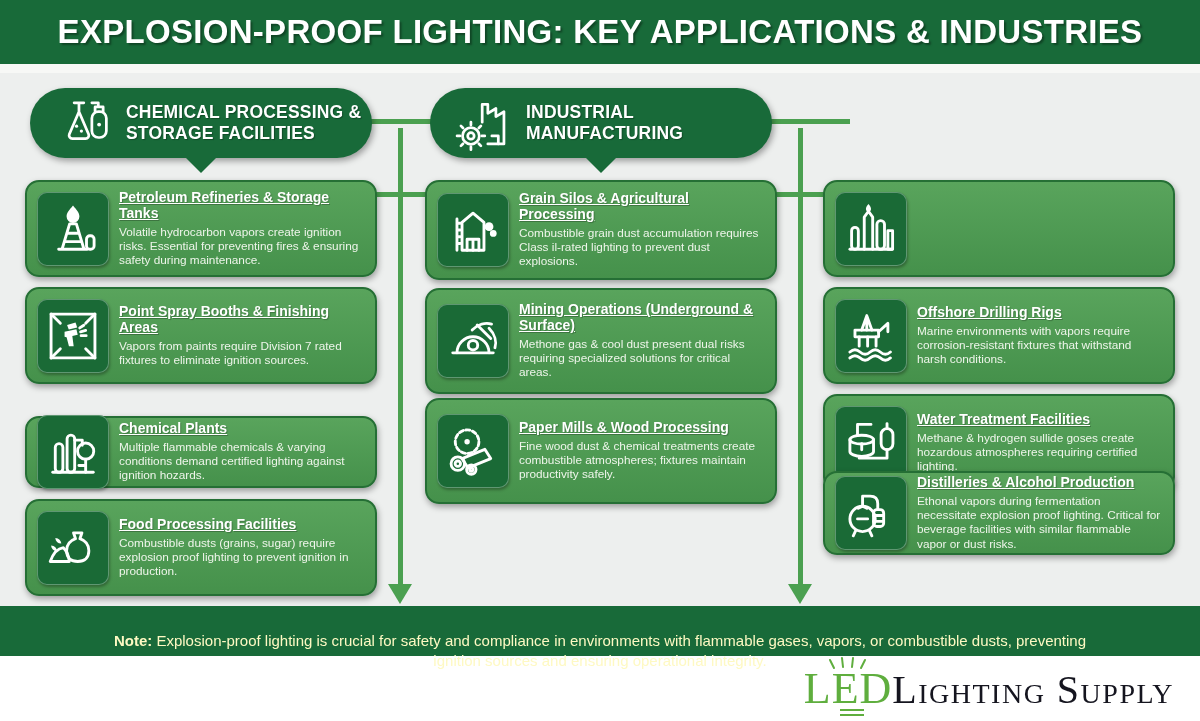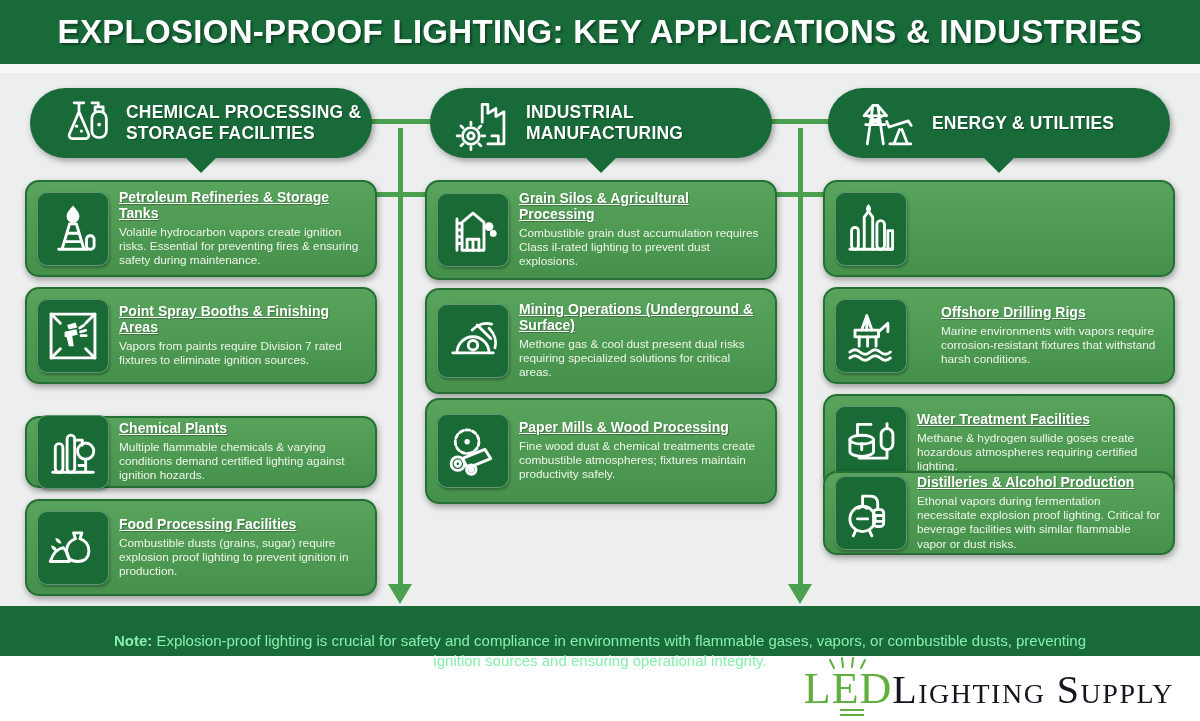--- a/index.html
+++ b/index.html
@@ -64,21 +64,21 @@
   
   .icon path, .icon rect, .icon circle, .icon ellipse {
     fill:none; stroke:#ffffff; stroke-width:1.7; stroke-linecap:round; stroke-linejoin:round;
   }
   .icon .f { fill:#ffffff; stroke:none; }
   
   .note-bar {
     position:absolute; top:606px; left:0; width:1200px; height:50px; background:#186a39;
     display:flex; align-items:center; justify-content:center; z-index:4;
   }
-  .note-bar p { color:#86efac; font-size:15px; line-height:1.35; text-align:center; max-width:990px;margin-top:40px; }
+  .note-bar p { color:#fef9c3; font-size:15px; line-height:1.35; text-align:center; max-width:990px;margin-top:40px; }
   .note-bar b { font-weight:bold; }
   
   .footer { position:absolute; top:656px; left:0; width:1200px; height:65px; background:#ffffff; }
   .logo { position:absolute; right:26px; bottom:10px; display:flex; align-items:baseline; }
   .logo-led {
     position:relative; font-family:"Liberation Serif", serif; font-size:44px; line-height:1;
     color:#5fae3e; font-weight:normal; letter-spacing:1px;
   }
   .logo-led .rays { position:absolute; left:22px; top:-13px; }
   .logo-led .rays path { stroke:#5fae3e; stroke-width:2; }
@@ -130,29 +130,20 @@
         <circle cx="10.5" cy="26" r="5.2"></circle>
           <circle cx="10.5" cy="26" r="2"></circle>
         <path d="M10.5 19.2v-1.8M10.5 34.6v-1.8M3.7 26H1.9M19.1 26h-1.8M5.6 21.1l-1.3-1.3M15.4 30.9l1.3 1.3M5.6 30.9l-1.3 1.3M15.4 21.1l1.3-1.3"></path>
         <path d="M17.5 17.5V6.5h3.5v5.5l5-3v5l5-3V31h-10"></path>
         <path d="M23.5 26h4v5"></path>
       </svg>
     </span>
     <span class="p-label">INDUSTRIAL MANUFACTURING</span>
   </div>
 
-  <div class="pill" style="left:828px;">
-    <span class="p-icon">
-      <svg class="icon" width="66" height="58" viewBox="0 0 38 36">
-        <path d="M8 31 11.5 7h3L18 31M6 13.5h14M7 19h12M8.5 13.5 17 19M17.5 13.5 9 19M11.5 7 6 13.5M14.5 7l5.5 6.5"></path>
-        <path d="M22 31h13M24.5 31l3.5-9M33 31l-3.5-9M21.5 20.5l12-3.8M21.5 20.5 20 17M33.5 16.7l1.8 2.8"></path>
-      </svg>
-    </span>
-    <span class="p-label">ENERGY &amp; UTILITIES</span>
-  </div>
 
   <div class="card" style="left:25px;top:180px;height:97px;">
     <div class="icon-box">
       <svg class="icon" width="54" height="54" viewBox="0 0 32 32">
         <path class="f" d="M16 2c-2.2 2.8-3.8 4-3.8 6.6a3.8 3.8 0 0 0 7.6 0C19.8 6 18.2 4.8 16 2z"></path>
         <path d="M9.5 28 14 13h4l4.5 15M7.5 28h17M11.3 23.5h9.4M12.8 18.5h6.4"></path>
         <rect x="24" y="20" width="4.5" height="8" rx="2"></rect>
       </svg>
     </div>
     <div class="card-text">
@@ -263,21 +254,21 @@
         <path d="M3.5 28h25"></path>
         <rect x="4.5" y="15" width="4" height="13" rx="2"></rect>
         <path d="M12 28V9l2.5-3.5L17 9v19"></path>
         <rect x="19.5" y="11" width="4.5" height="17" rx="2.2"></rect>
         <rect x="26" y="17" width="2.8" height="11"></rect>
         <path class="f" d="M14.5 1.2c-.9 1.2-1.5 1.8-1.5 2.9a1.5 1.5 0 0 0 3 0c0-1.1-.6-1.7-1.5-2.9z"></path>
       </svg>
     </div>
   </div>
 
-  <div class="card" style="left:823px;top:287px;height:97px;gap:24px;">
+  <div class="card" style="left:823px;top:287px;height:97px;">
     <div class="icon-box">
       <svg class="icon" width="54" height="54" viewBox="0 0 32 32">
         <rect x="6.5" y="12.5" width="14" height="4"></rect>
         <path d="M9 16.5v5.5M14 16.5v5.5M19 16.5v5.5"></path>
         <path d="M10.5 12.5 13.5 4l3 8.5M13.5 4v8.5"></path>
         <path d="M20.5 13.5l5.5-5M26 8.5v5"></path>
         <path d="M3.5 25.5c2-1.8 4-1.8 6 0s4 1.8 6 0 4-1.8 6 0 4 1.8 6 0M3.5 29c2-1.8 4-1.8 6 0s4 1.8 6 0 4-1.8 6 0 4 1.8 6 0"></path>
       </svg>
     </div>
     <div class="card-text">

